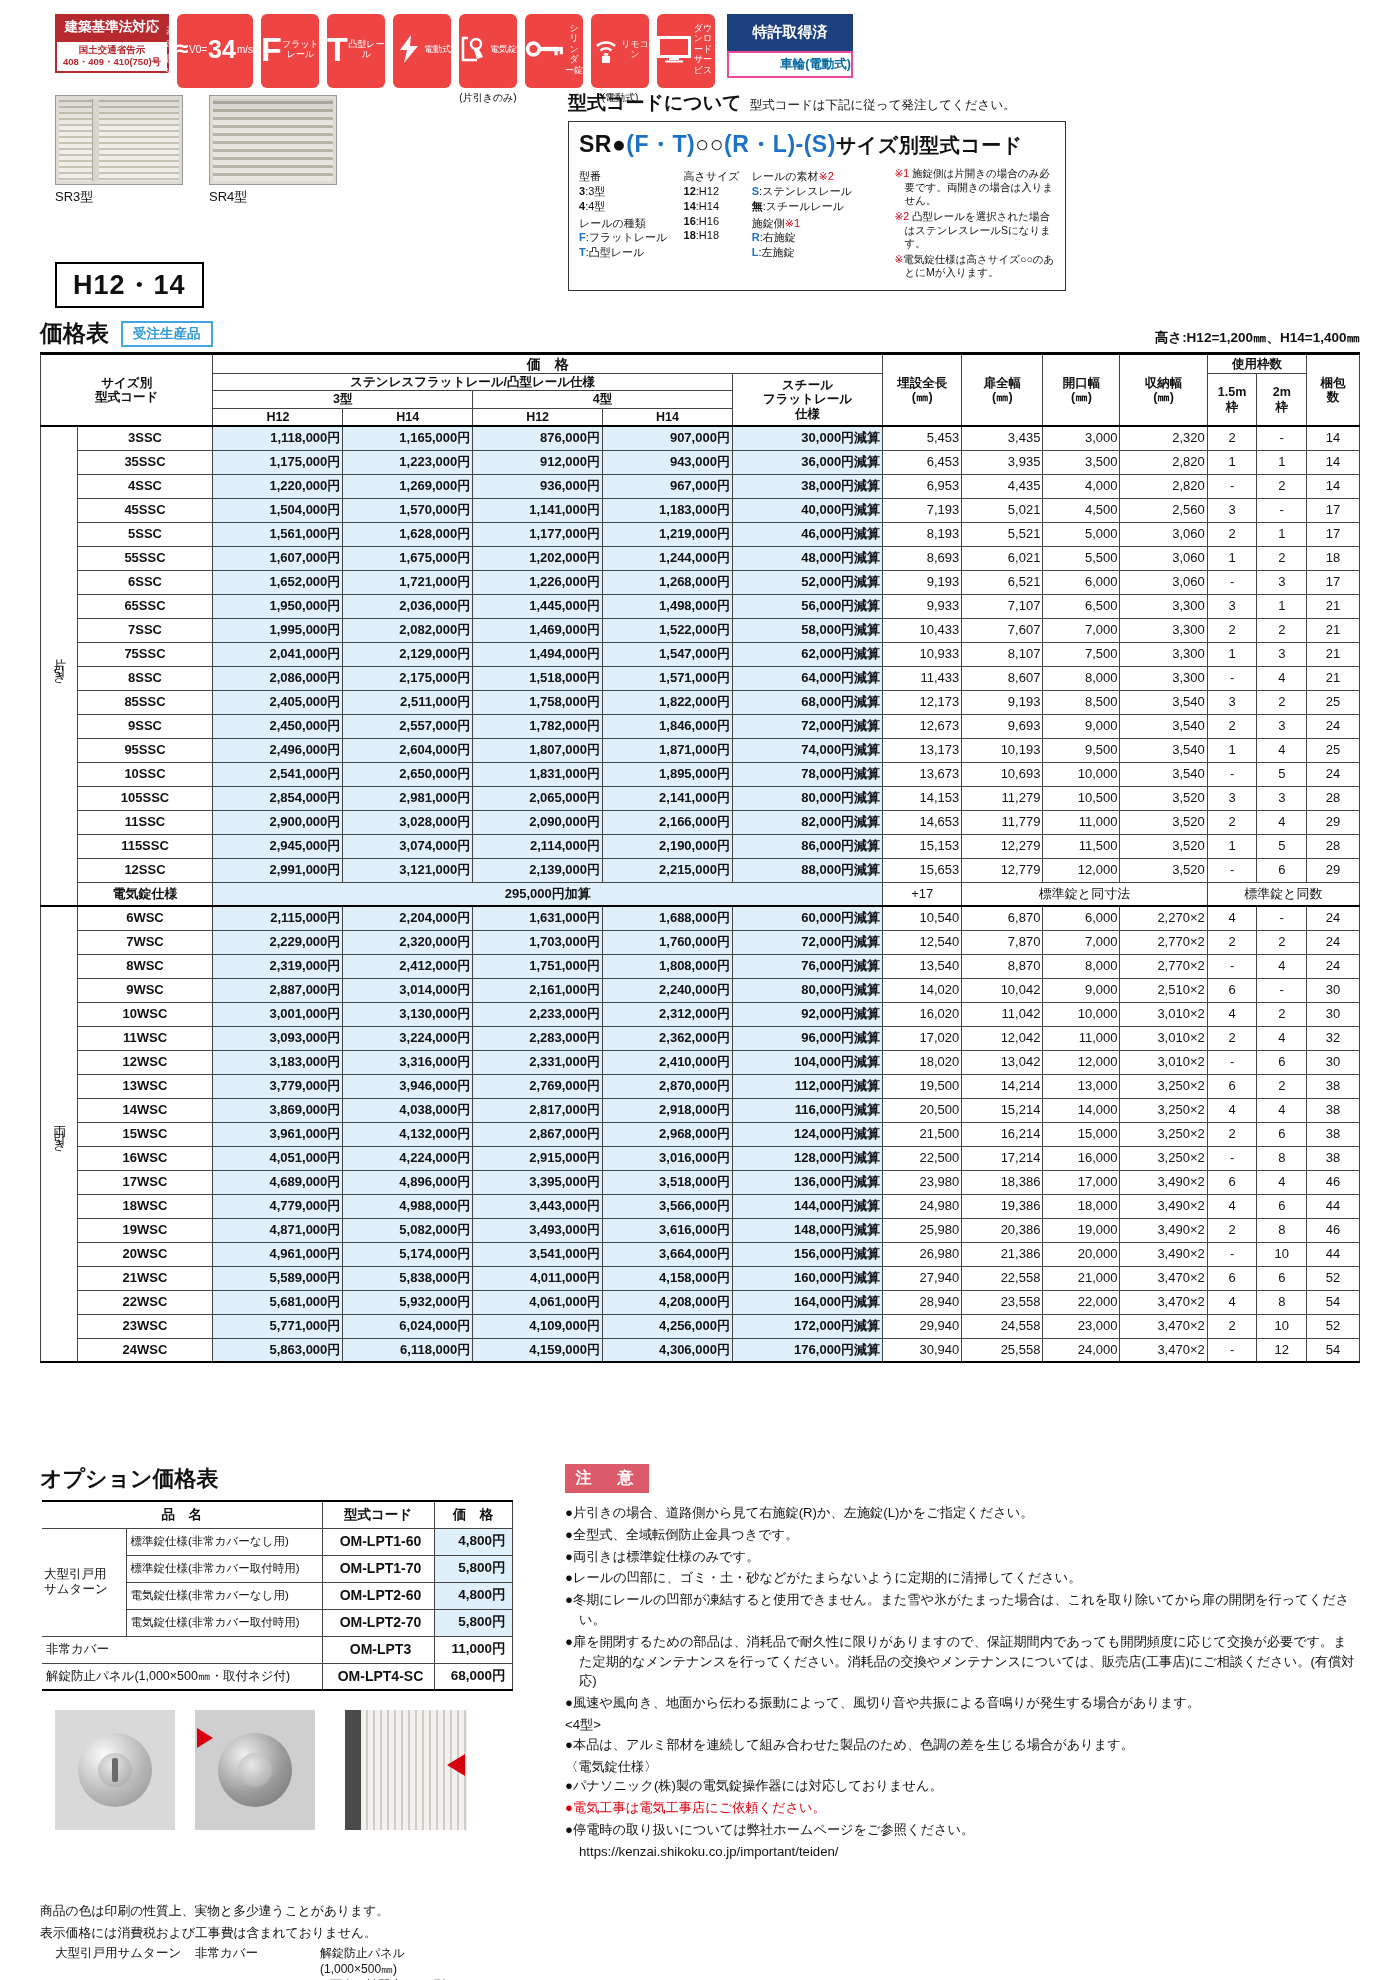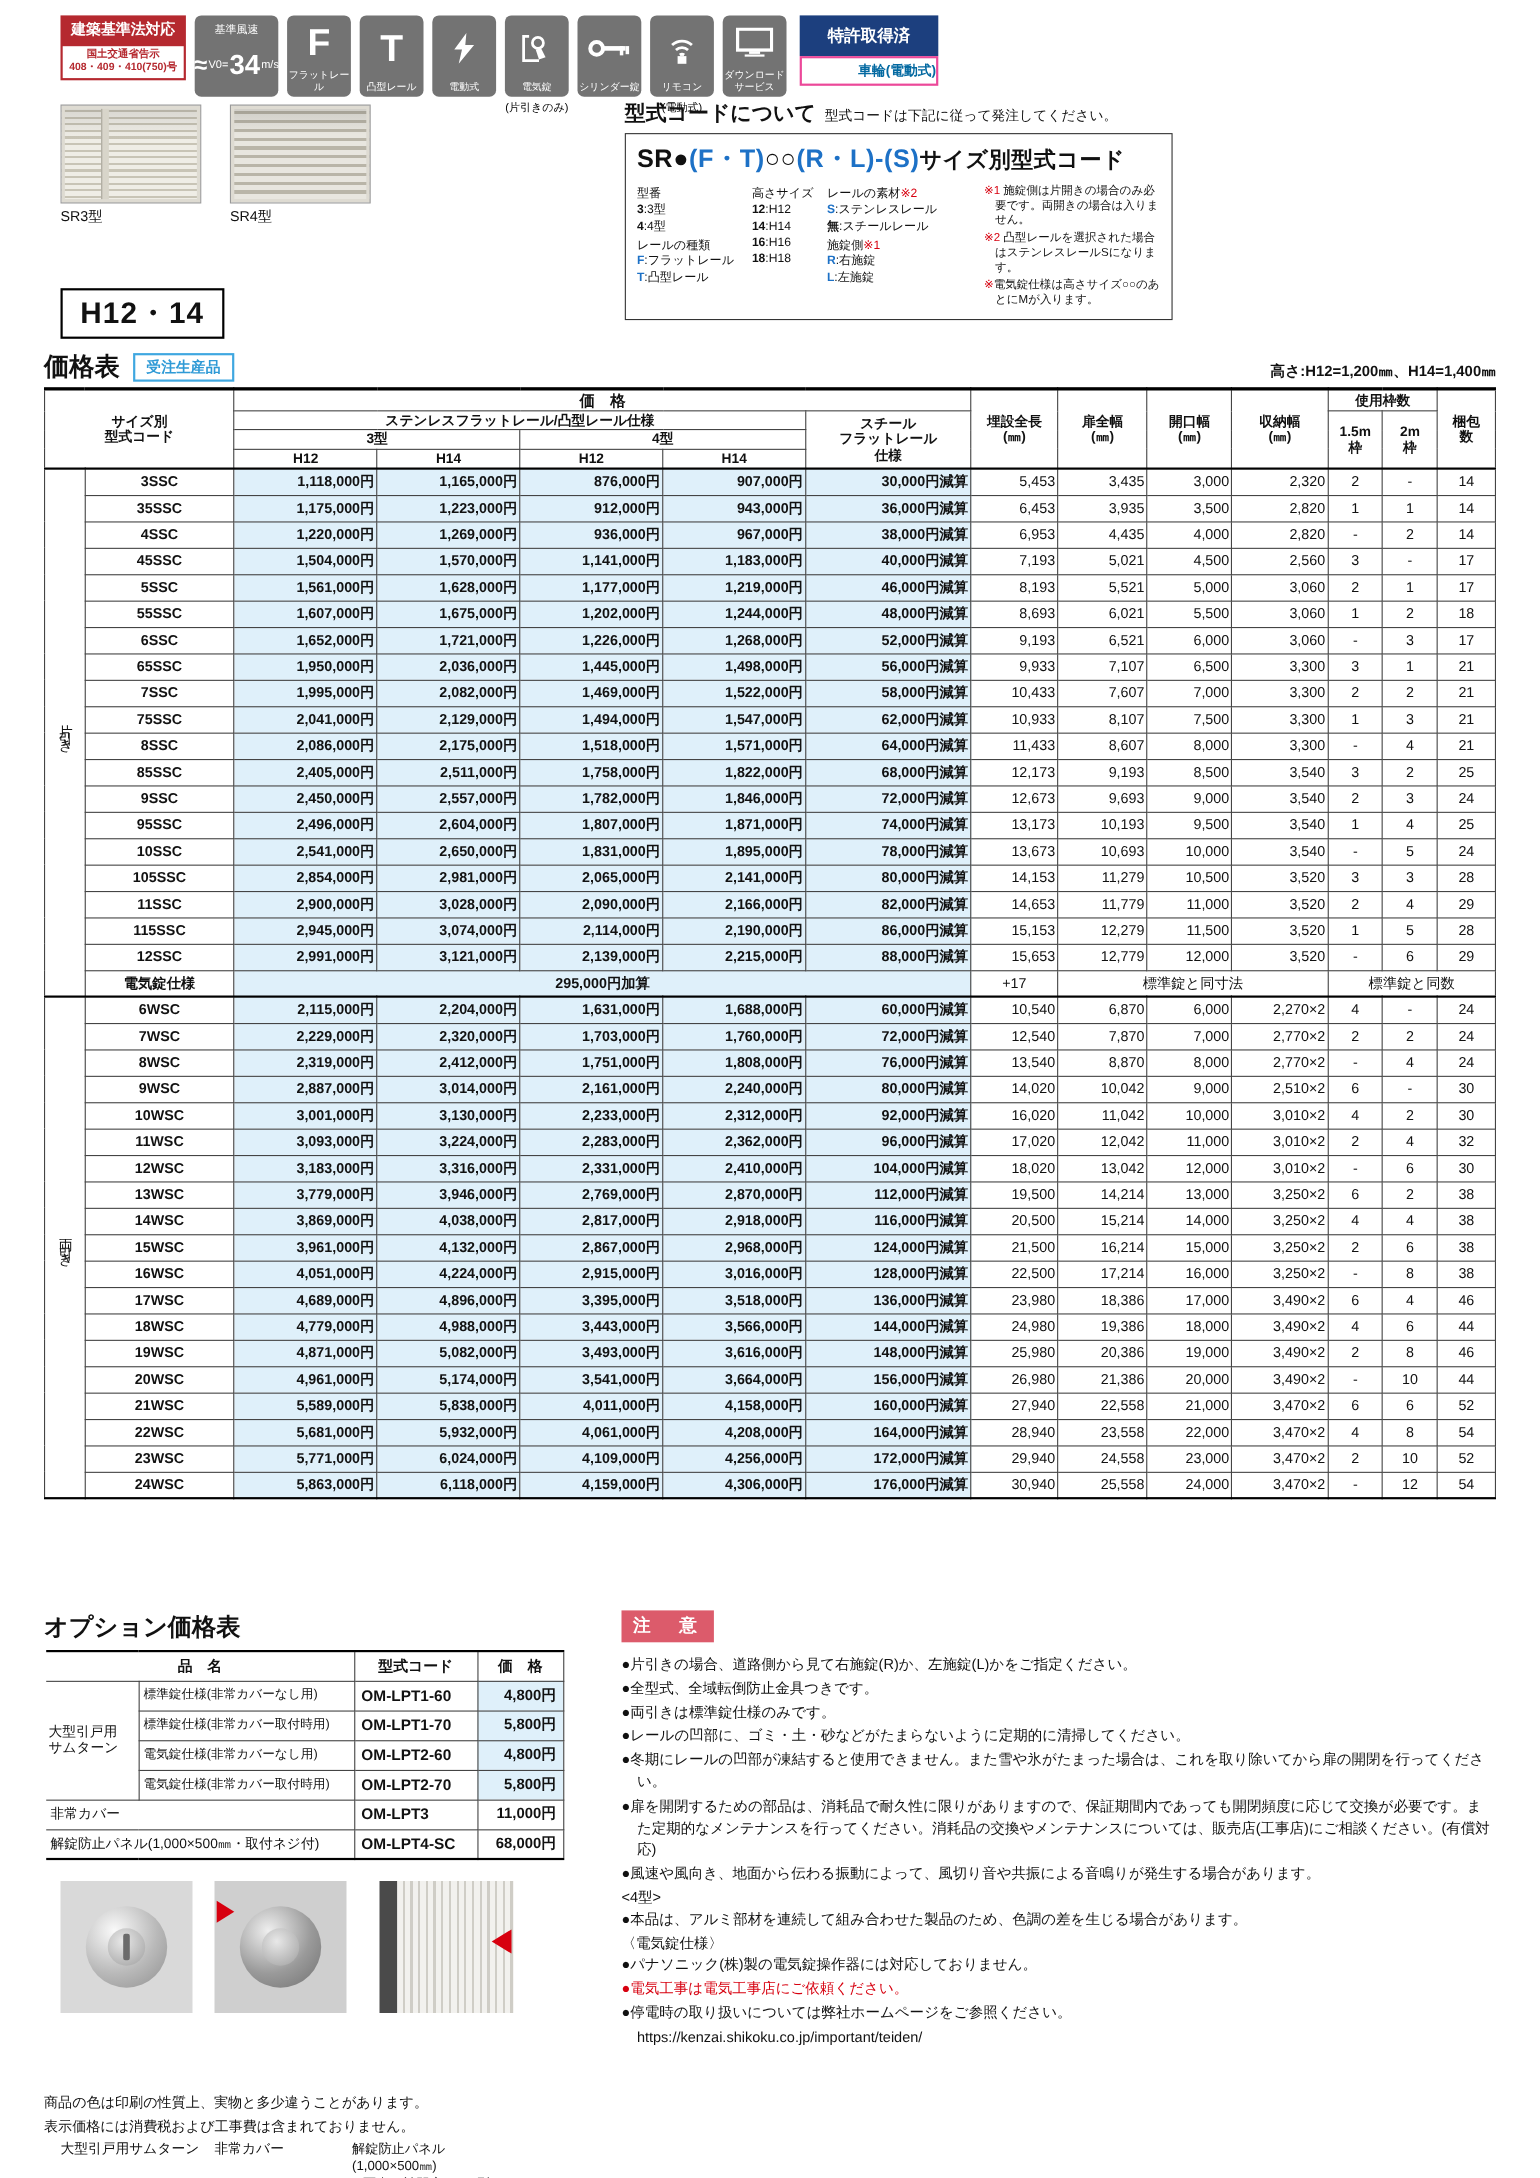--- a/index.html
+++ b/index.html
@@ -5,21 +5,21 @@
   html,body{margin:0;padding:0;background:#fff;}
   .page{position:relative;width:1400px;height:1980px;background:#fff;overflow:hidden;
         font-family:"Liberation Sans","DejaVu Sans",sans-serif;color:#111;}
 
   
   .topbar{position:absolute;left:55px;top:14px;display:flex;gap:8px;align-items:flex-start;}
   .tile-wrap{display:flex;flex-direction:column;align-items:center;}
   .badge-law{width:114px;}
   .law-top{background:#b5292f;color:#fff;font-size:13.5px;font-weight:bold;text-align:center;padding:4px 0;}
   .law-bot{border:2px solid #b5292f;color:#b5292f;font-size:9.5px;font-weight:bold;text-align:center;line-height:1.3;padding:2px 0;}
-  .tile{width:58px;height:74px;background:#737373;border-radius:6px;color:#fff;display:flex;flex-direction:column;align-items:center;justify-content:flex-end;box-sizing:border-box;padding-bottom:4px;}
+  .tile{width:58px;height:74px;background:#ef4444;border-radius:6px;color:#fff;display:flex;flex-direction:row;align-items:center;justify-content:flex-end;box-sizing:border-box;padding-bottom:4px;}
   .tile .glyph{flex:1;display:flex;align-items:center;justify-content:center;}
   .tile .big-letter{font-size:34px;font-weight:bold;line-height:1;}
   .tile .tlabel{font-size:9px;white-space:pre-line;text-align:center;line-height:1.15;}
   .tile-wind{width:76px;}
   .wind-label{font-size:10px;margin-top:6px;}
   .wind-main{flex:1;display:flex;align-items:center;justify-content:center;gap:1px;}
   .wind-tilde{font-size:22px;font-weight:bold;}
   .wind-v{font-size:10px;}
   .wind-num{font-size:25px;font-weight:bold;line-height:1;}
   .wind-unit{font-size:10px;}
@@ -86,21 +86,21 @@
   
   .opt-title{position:absolute;left:40px;top:1464px;font-size:22px;font-weight:bold;}
   .otable-wrap{position:absolute;left:42px;top:1500px;}
   table.otable{border-collapse:collapse;table-layout:fixed;width:470px;border-top:2.5px solid #000;border-bottom:2.5px solid #000;}
   .otable th,.otable td{border:1px solid #444;box-sizing:border-box;line-height:1.2;}
   .otable th{font-size:13.5px;font-weight:600;text-align:center;height:27px;}
   .otable td{height:27px;}
   .otable .no-left{border-left:none;}
   .o-group{font-size:12.5px;text-align:left;padding-left:2px;line-height:1.3;}
   .o-name{font-size:11.5px;text-align:left;padding-left:4px;}
-  .o-code{font-weight:bold;font-size:14px;text-align:left;padding-left:6px;margin-top:43px;}
+  .o-code{font-weight:bold;font-size:14px;text-align:center;padding-left:6px;margin-top:43px;}
   .o-price{font-weight:bold;font-size:13.5px;text-align:right;padding-right:6px;}
   .o-price.blue{background:#dff0fa;}
 
   
   .photo{position:absolute;top:1710px;width:120px;height:120px;}
   .photo-thumb1{left:55px;background:#d9d9d9;}
   .photo-thumb2{left:195px;background:#cfcfcf;}
   .photo-thumb3{left:345px;width:122px;border-left:16px solid #4a4a4a;box-sizing:border-box;
       background:repeating-linear-gradient(90deg,#f2f1ee 0 5px,#cfcdc6 5px 7px);}
   .knob{position:absolute;left:23px;top:23px;width:74px;height:74px;border-radius:50%;

